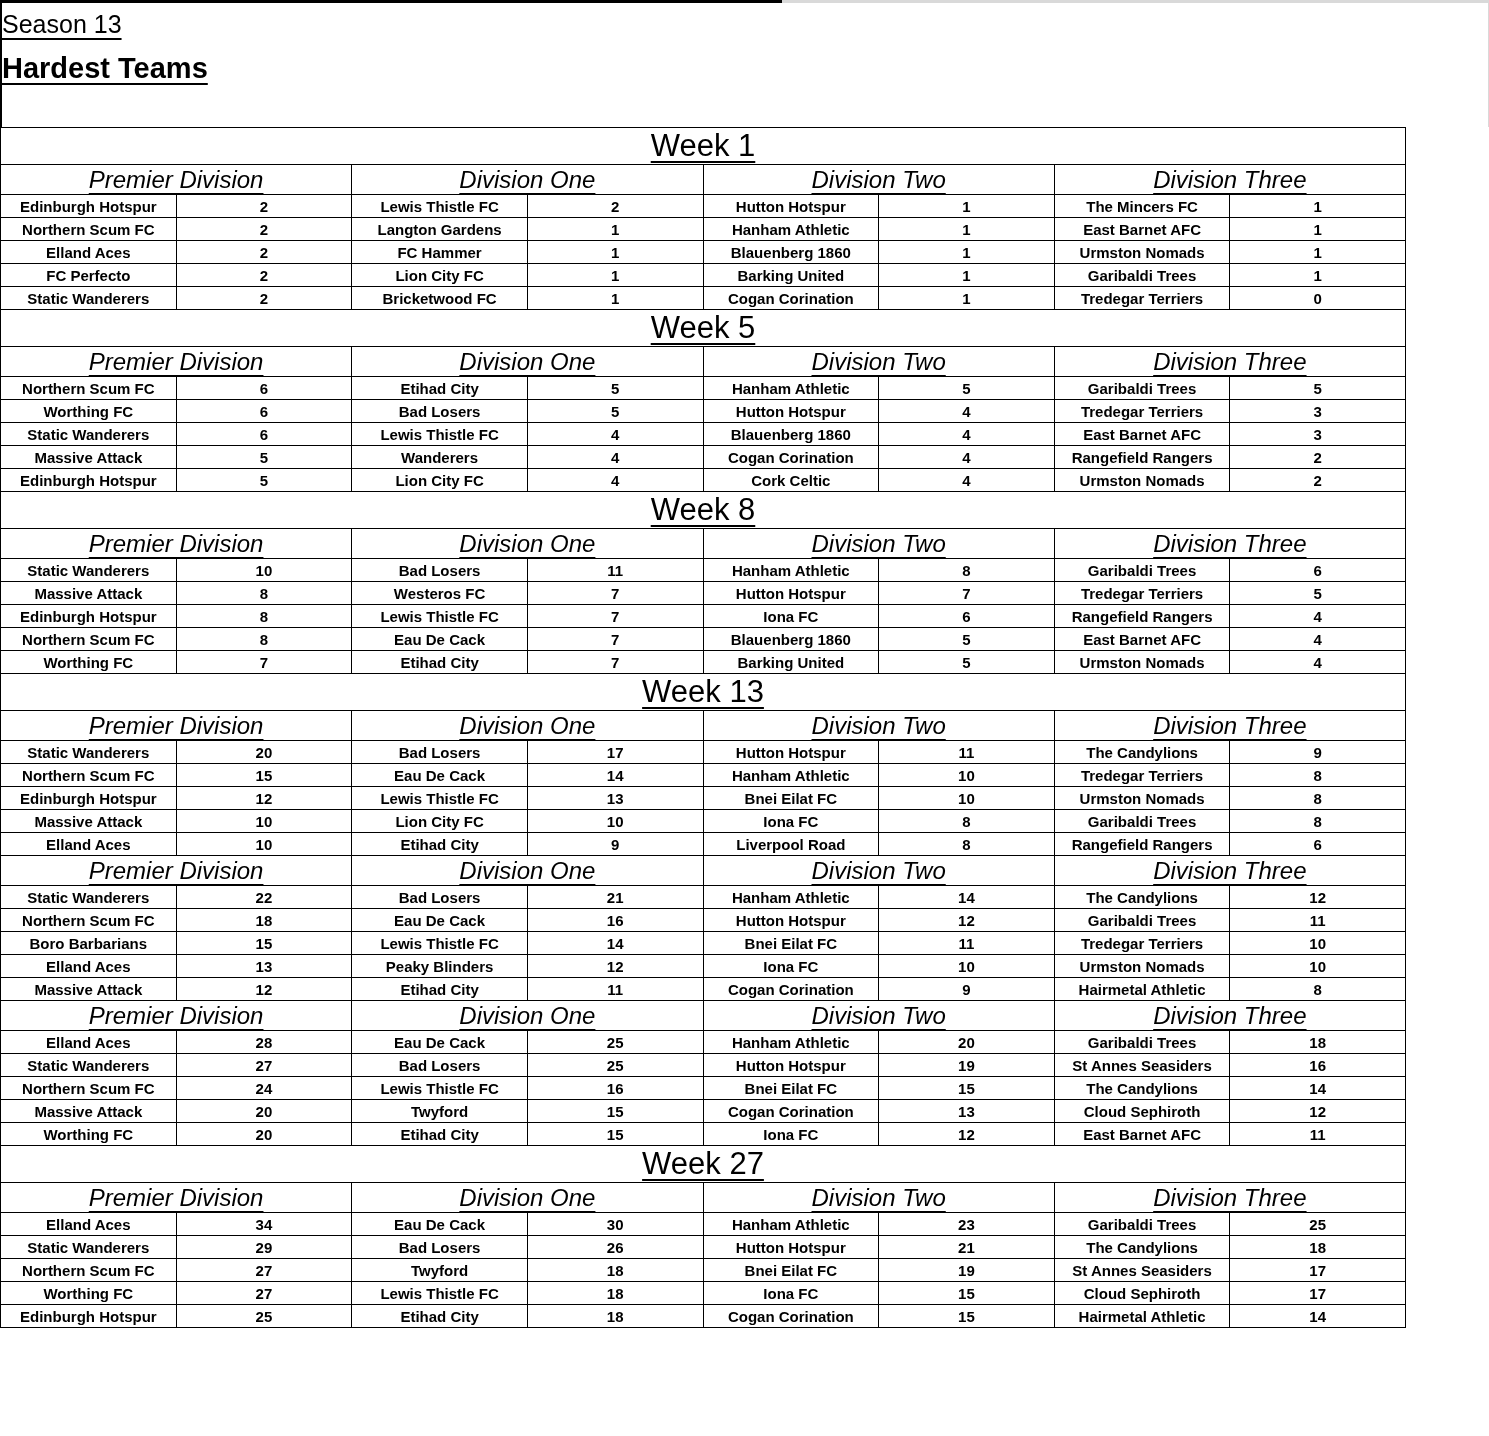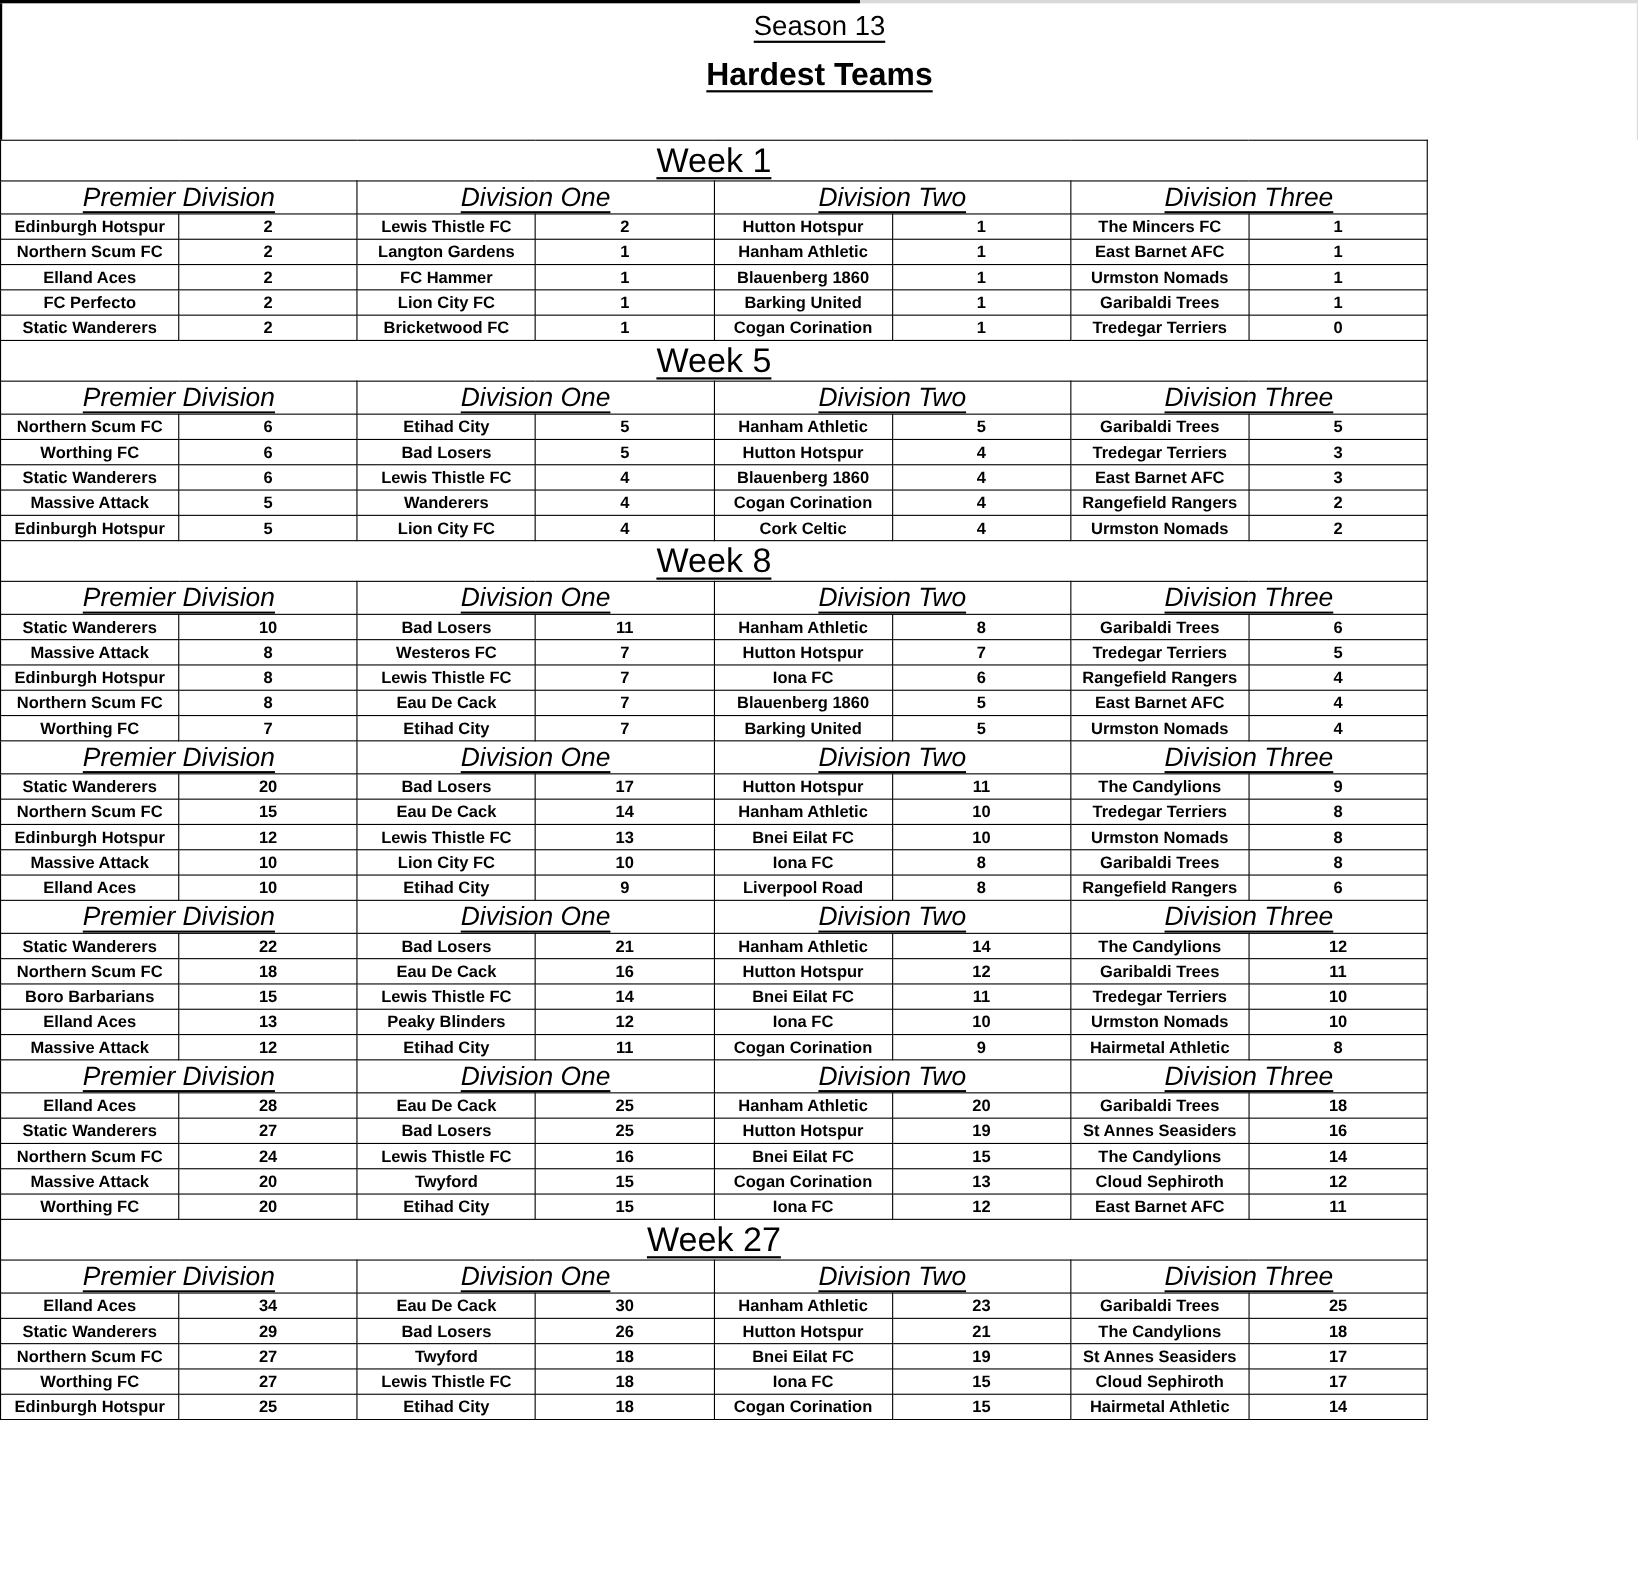--- a/index.html
+++ b/index.html
@@ -11,42 +11,42 @@
   }
   .title-top-line {
     height: 3px;
     background: linear-gradient(to right, #000 0 52.5%, #d9d9d9 52.5% 100%);
   }
   .title-block {
     box-sizing: border-box;
     height: 124px;
     border-left: 2px solid #000;
     border-right: 1px solid #d9d9d9;
-    text-align: center;
+    text-align: left;
   }
   .season-title {
     padding-top: 6px;
     font-size: 25px;
     line-height: 30px;
   }
   .main-title-row { margin-top: 12px; }
   .main-title {
     font-size: 29px;
     font-weight: bold;
     line-height: 34px;
   }
   .u {
     text-decoration: underline;
     text-decoration-thickness: 2px;
     text-underline-offset: 5px;
   }
   table#weeks-table {
     border-collapse: collapse;
     table-layout: fixed;
-    width: 1298px;
+    width: 1406px;
   }
   #weeks-table col { width: 12.5%; }
   #weeks-table td {
     border: 1.5px solid #000;
     text-align: center;
     vertical-align: middle;
     padding: 0;
     overflow: hidden;
     white-space: nowrap;
   }
@@ -266,20 +266,23 @@
         <td>Worthing FC</td>
         <td>7</td>
         <td>Etihad City</td>
         <td>7</td>
         <td>Barking United</td>
         <td>5</td>
         <td>Urmston Nomads</td>
         <td>4</td>
       </tr>
       <tr>
+        <td colspan="8" class="week-banner"><span class="u">Week 13</span></td>
+      </tr>
+      <tr>
         <td colspan="2" class="division-header"><span class="u">Premier Division</span></td>
         <td colspan="2" class="division-header"><span class="u">Division One</span></td>
         <td colspan="2" class="division-header"><span class="u">Division Two</span></td>
         <td colspan="2" class="division-header"><span class="u">Division Three</span></td>
       </tr>
       <tr class="data-row">
         <td>Static Wanderers</td>
         <td>20</td>
         <td>Bad Losers</td>
         <td>17</td>

